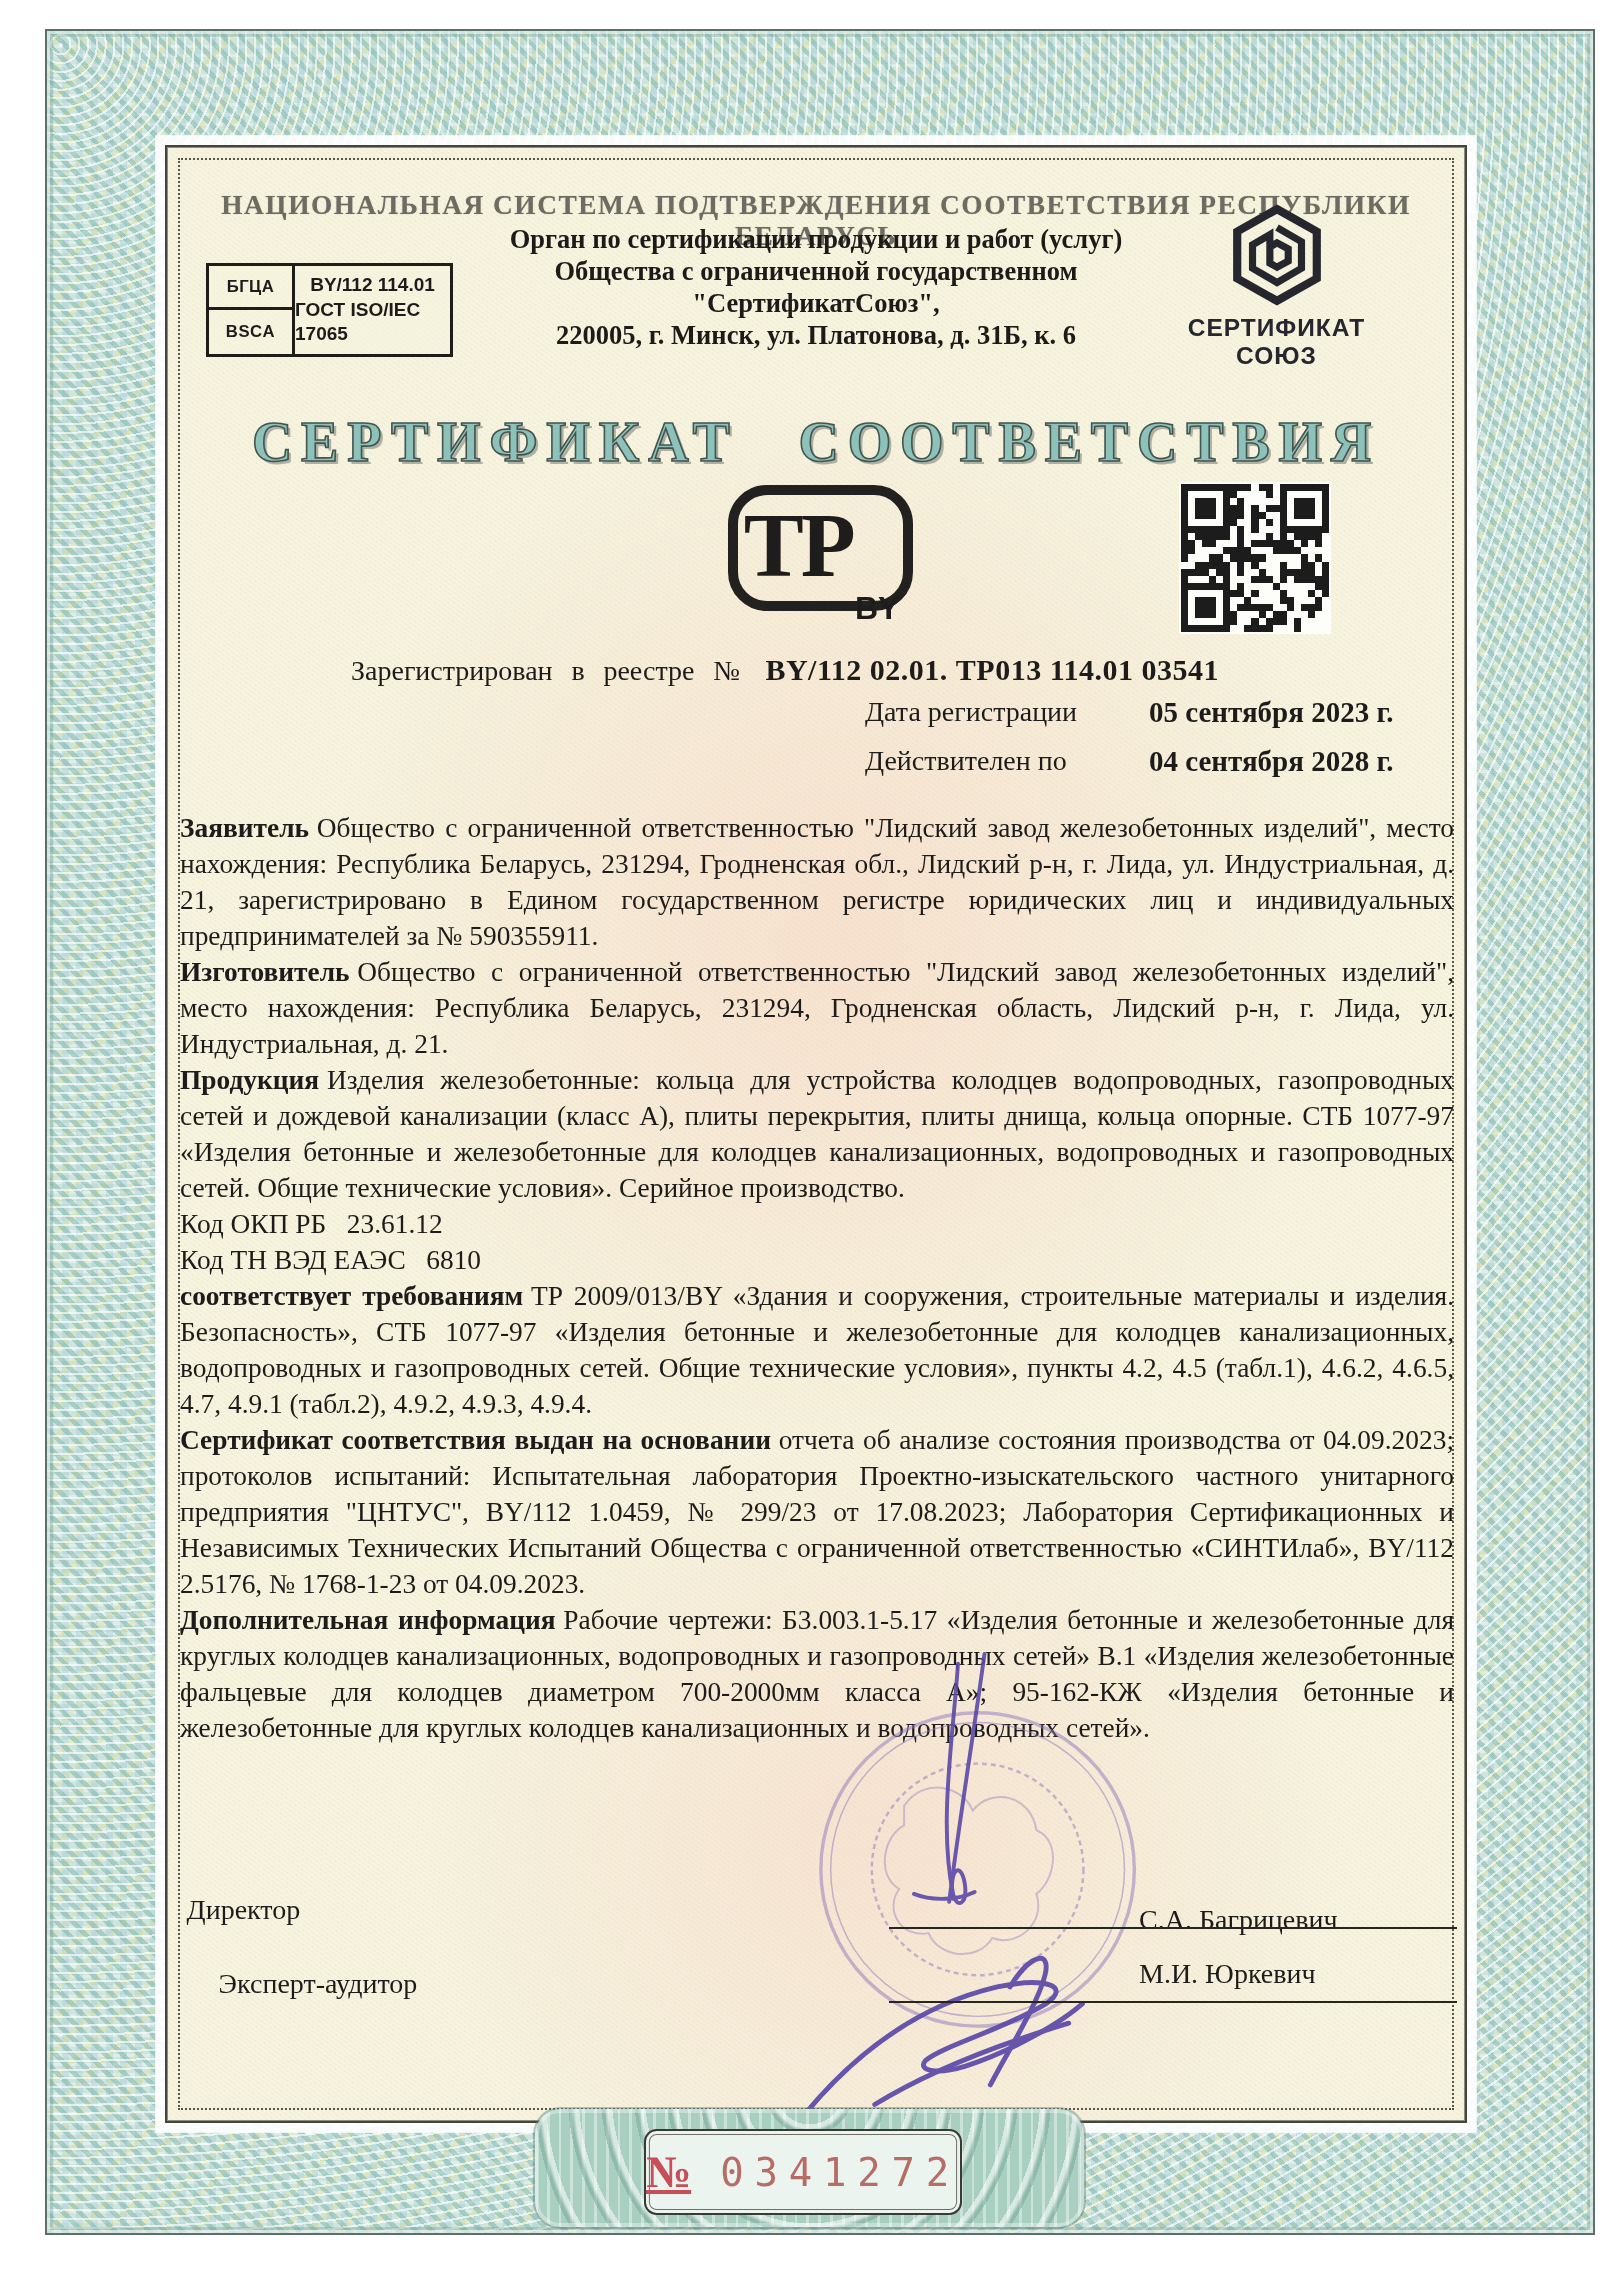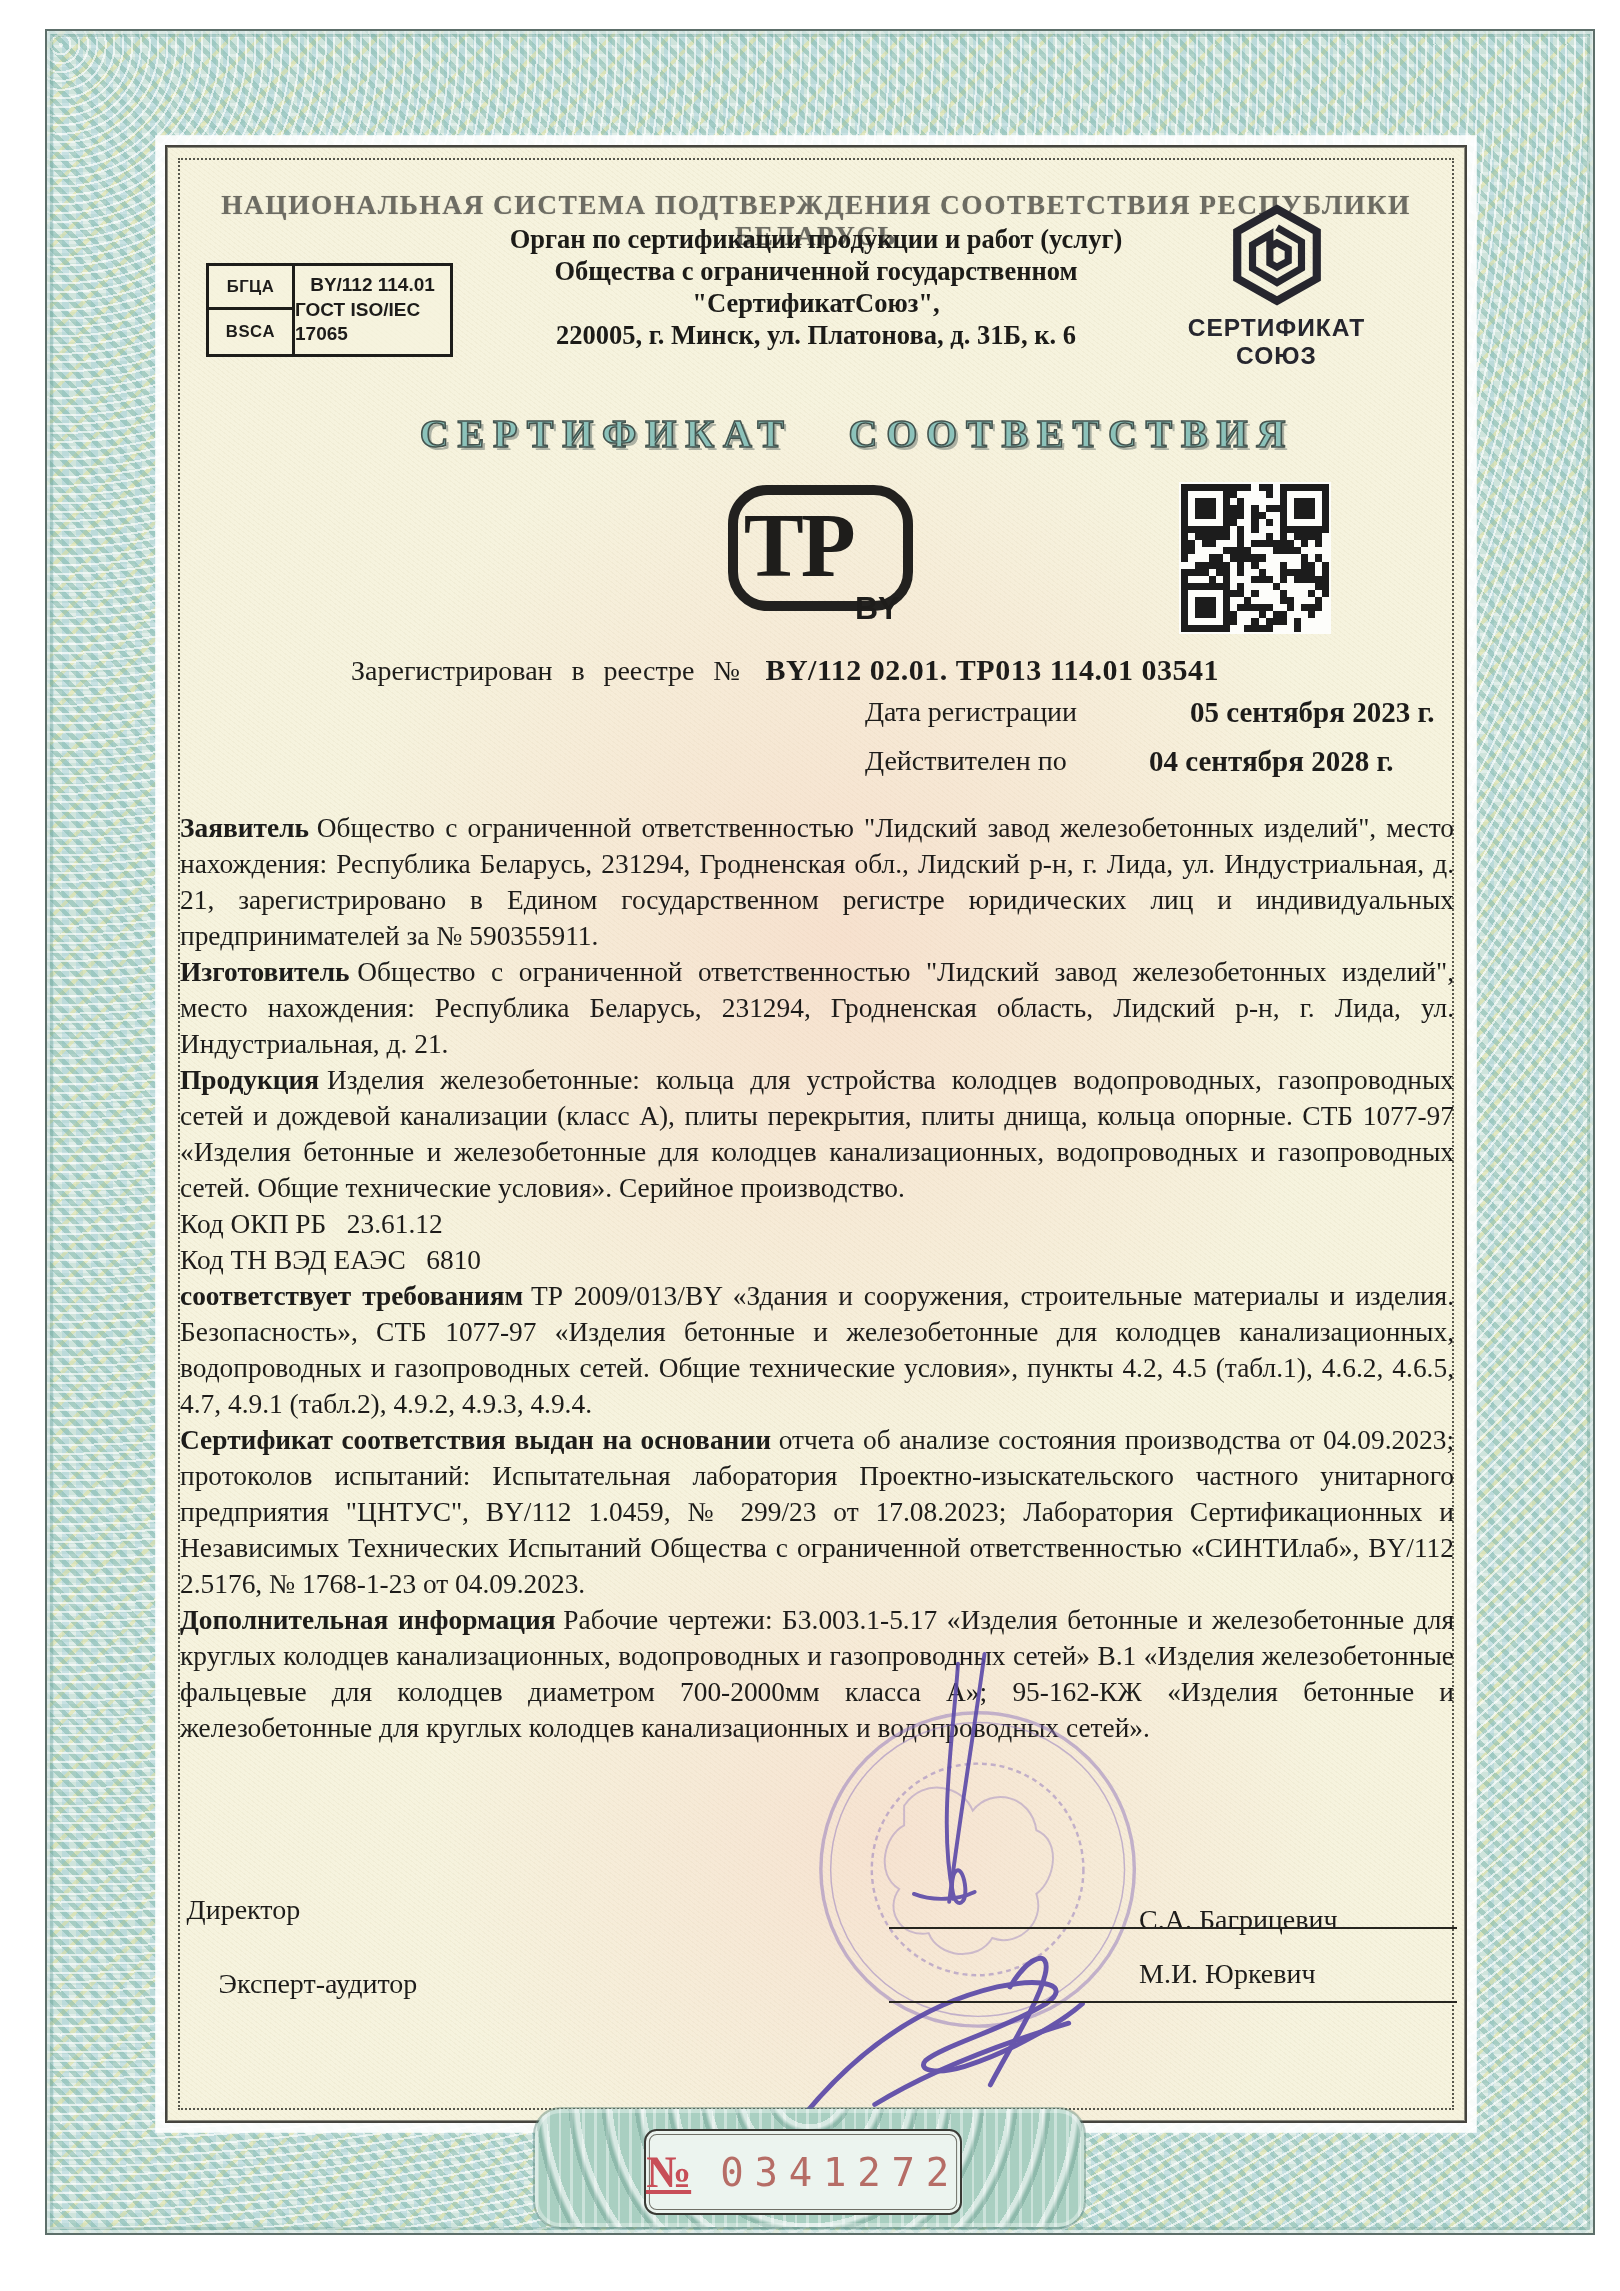--- a/index.html
+++ b/index.html
@@ -57,25 +57,24 @@
     font-family:"Liberation Sans",sans-serif;font-weight:bold;font-size:19px;line-height:24.5px;}
   
   .logo{position:absolute;right:61px;top:57px;width:255px;text-align:center;}
   .logo svg{display:block;margin:0 auto;}
   .logo-text{margin-top:7.8px;font-family:"Liberation Sans",sans-serif;font-weight:bold;
     font-size:24.5px;letter-spacing:1px;color:#26262e;}
 
   
   .title{
     position:absolute;left:0;top:263px;width:100%;text-align:center;
-    font-size:40px;font-weight:bold;letter-spacing:8.8px;word-spacing:37px;
+    font-size:56px;font-weight:bold;letter-spacing:8.8px;word-spacing:37px;
     color:#8cc2ba;-webkit-text-stroke:1.6px #44544f;
     text-shadow:2.9px 2.9px 0 rgba(85,100,96,.45);
     white-space:nowrap;
-    padding-left:41px;
   }
 
   
   .tr-mark{
     position:absolute;left:561px;top:338px;width:165px;height:106px;
     border:10.8px solid #22211f;border-radius:39px;background:transparent;
     display:flex;align-items:center;justify-content:center;
   }
   .tr-main{font-size:90px;font-weight:bold;color:#1e1d1b;letter-spacing:-2.9px;line-height:1;
     transform:translateY(-2px);}
@@ -88,21 +87,21 @@
   }
   .qr div.on{background:#1c1c1c;}
 
   
   .reg-row{position:absolute;left:184px;top:506px;font-size:28px;white-space:nowrap;}
   .reg-row .lbl{word-spacing:11.8px;}
   .reg-row b{font-size:30px;margin-left:25.5px;letter-spacing:0.5px;}
   .date-row{position:absolute;left:698px;font-size:28px;white-space:nowrap;display:flex;}
   .date-row .lbl{width:284px;}
   .date-row b{font-size:29px;}
-  .date-row.r1{top:549px;gap:41px;}
+  .date-row.r1{top:549px;}
   .date-row.r2{top:598px;}
 
   
   .body-text{
     position:absolute;left:13px;top:663px;width:1274px;
     font-size:27.4px;line-height:36px;text-align:justify;
   }
   .body-text p{margin:0;}
   .body-text p.codes{text-align:left;}
   .lead{font-weight:bold;}

